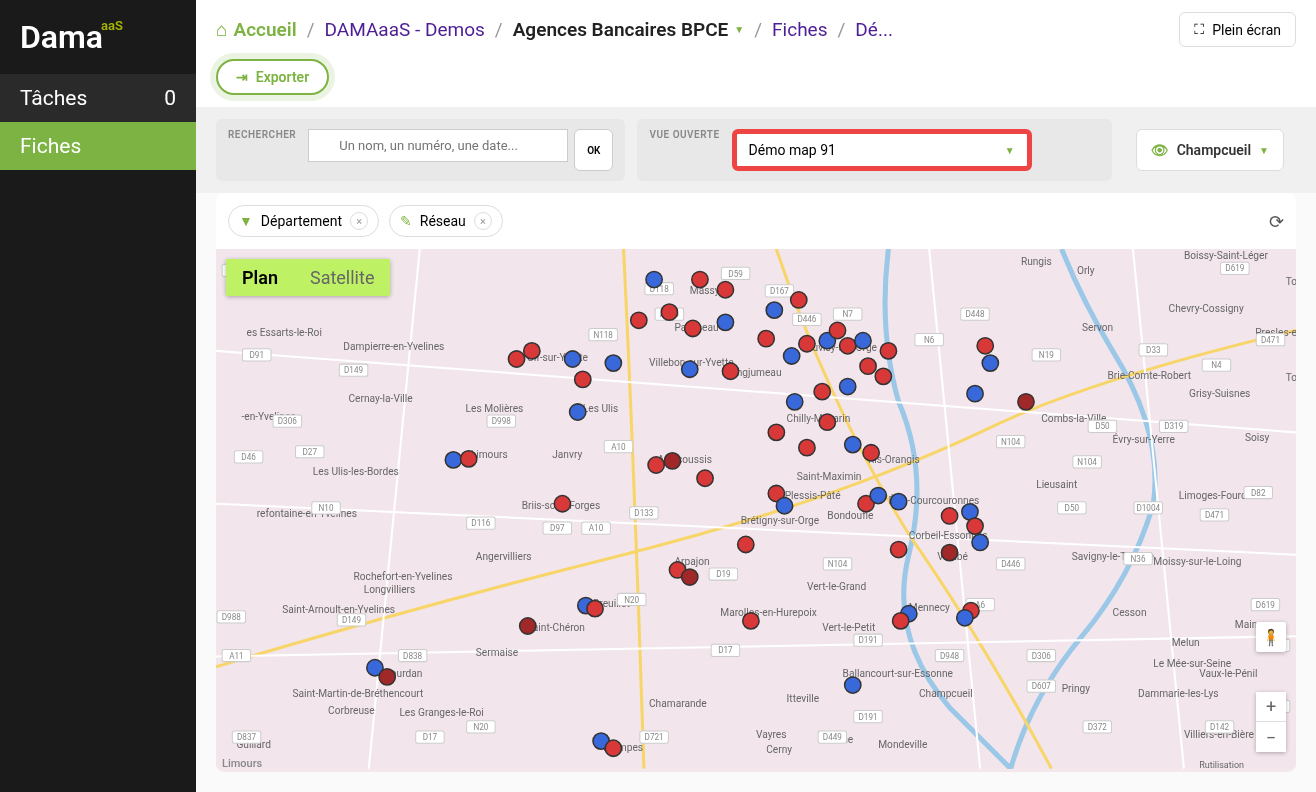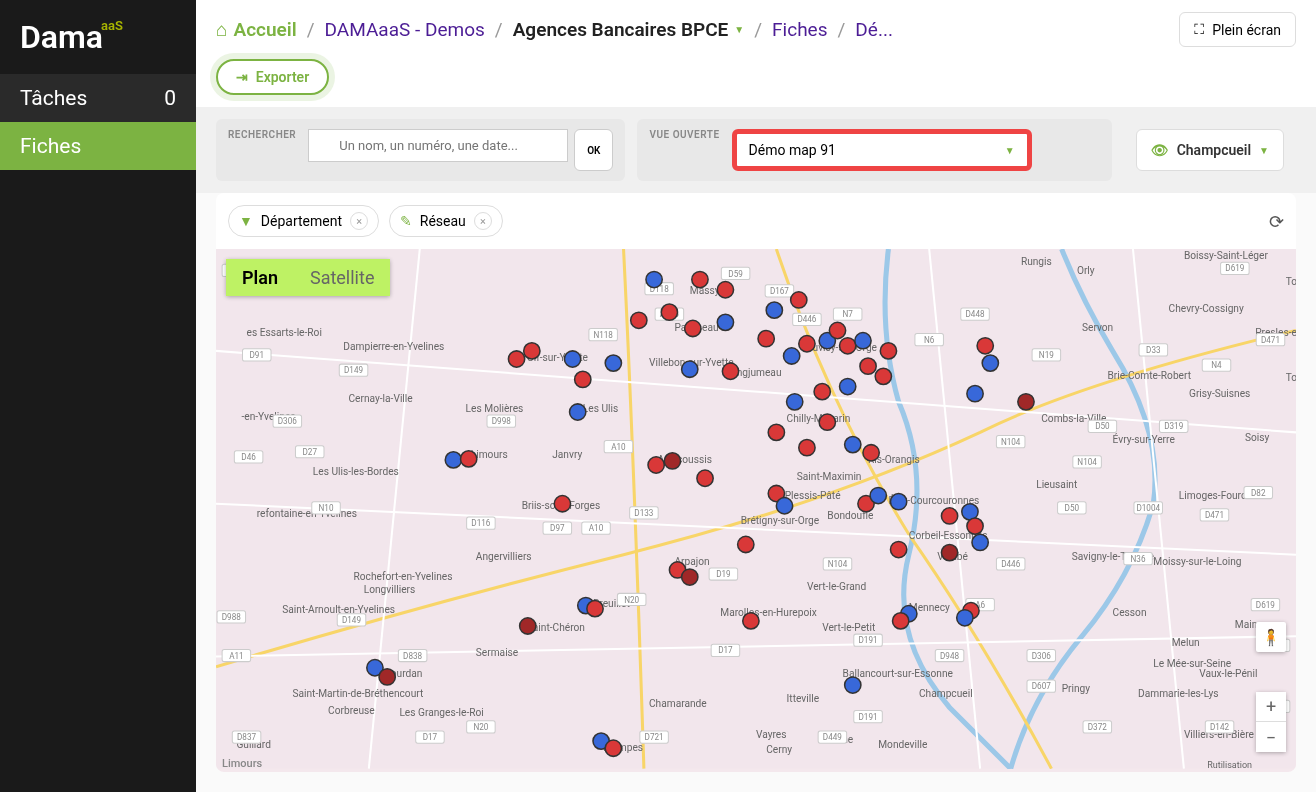--- a/index.html
+++ b/index.html
@@ -58,21 +58,21 @@
 .badge{fill:#fff;stroke:#ccc;stroke-width:1}
 .badge-txt{fill:#888;font-size:8px;text-anchor:middle}
 .marker{stroke:#333;stroke-width:1.5}
 .marker.red{fill:#d93838}
 .marker.blue{fill:#3868d9}
 .marker.dred{fill:#a02828}
 .zoom-ctrl{position:absolute;bottom:20px;right:10px;display:flex;flex-direction:column;background:#fff;border-radius:2px;box-shadow:0 1px 4px rgba(0,0,0,0.3)}
 .zoom-btn{width:30px;height:30px;border:none;background:#fff;font-size:18px;cursor:pointer;display:flex;align-items:center;justify-content:center;color:#666}
 .zoom-btn:first-child{border-bottom:1px solid #ddd}
 .pegman{position:absolute;bottom:120px;right:10px;width:30px;height:30px;background:#fff;border-radius:2px;box-shadow:0 1px 4px rgba(0,0,0,0.3);display:flex;align-items:center;justify-content:center;font-size:16px}
-.attrib{position:absolute;bottom:2px;right:44px;font-size:9px;color:#666}
+.attrib{position:absolute;bottom:2px;right:52px;font-size:9px;color:#666}
 .goog{position:absolute;bottom:2px;left:6px;font-size:11px;color:#888;font-weight:500}
 </style>
 </head>
 <body>
 
 <div class="app">
   <div class="sidebar">
     <div class="logo">
       <span class="logo-d">Dama</span>
         <span class="logo-rest">aaS</span>

